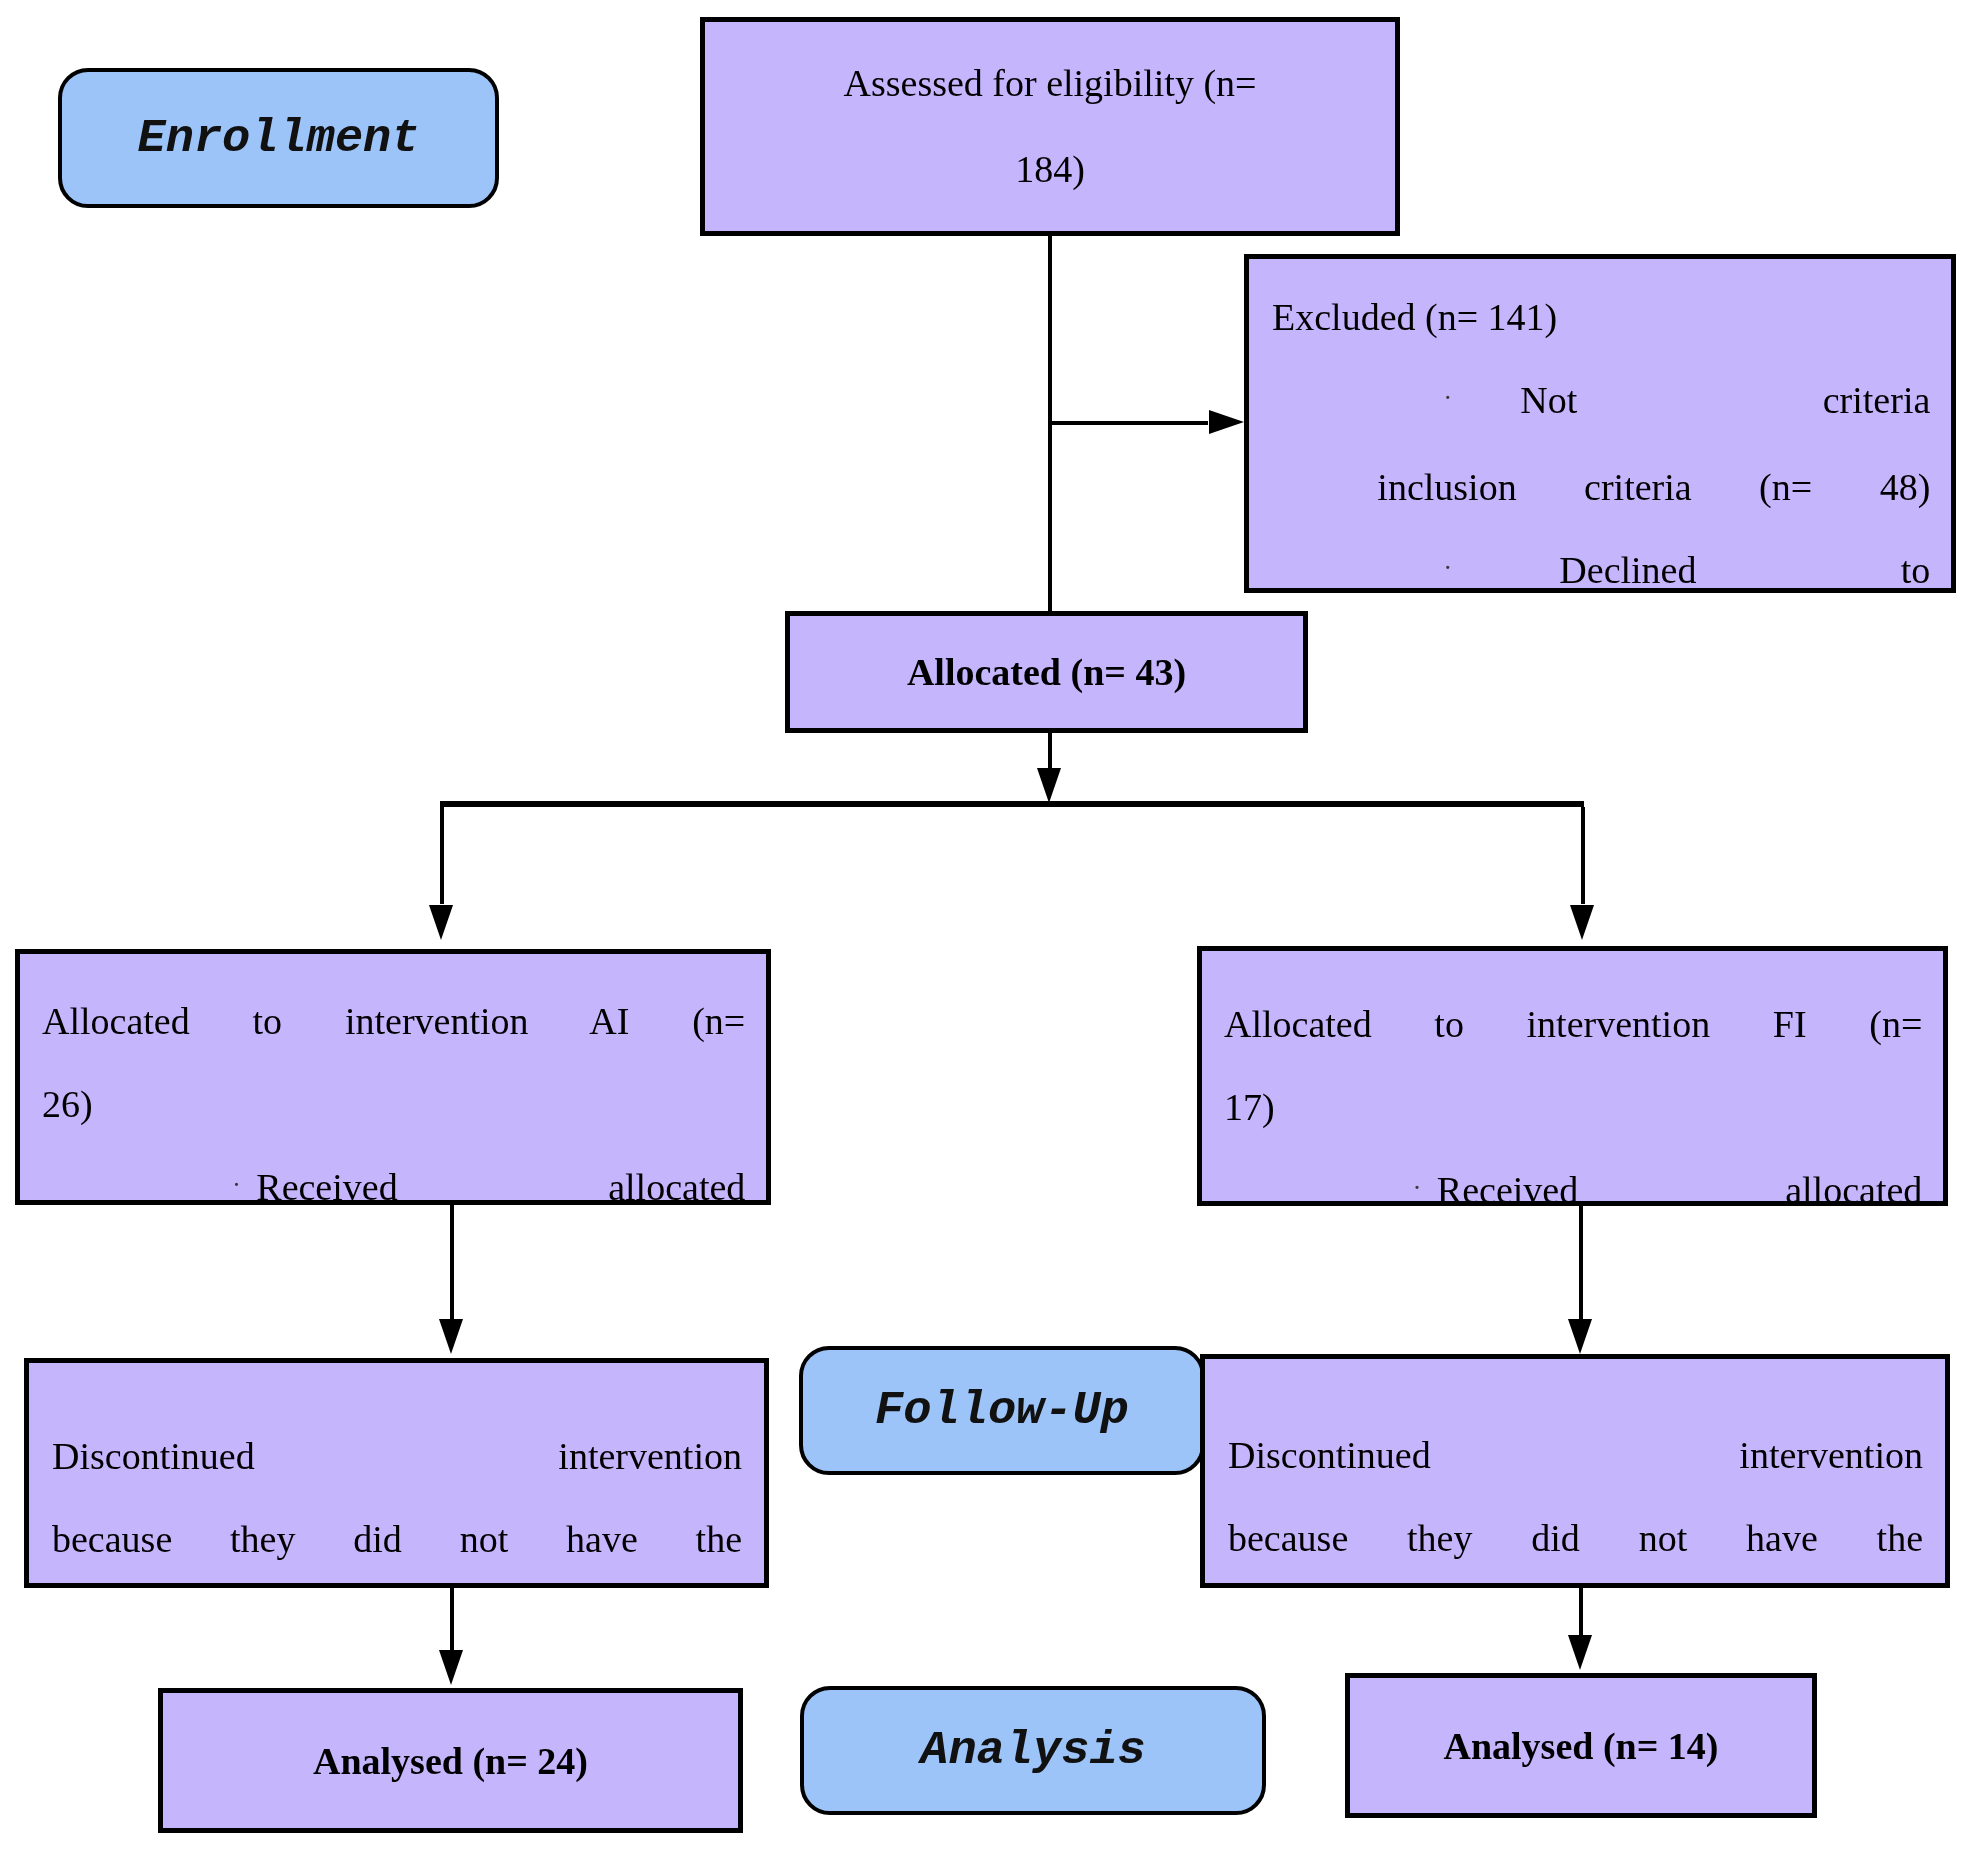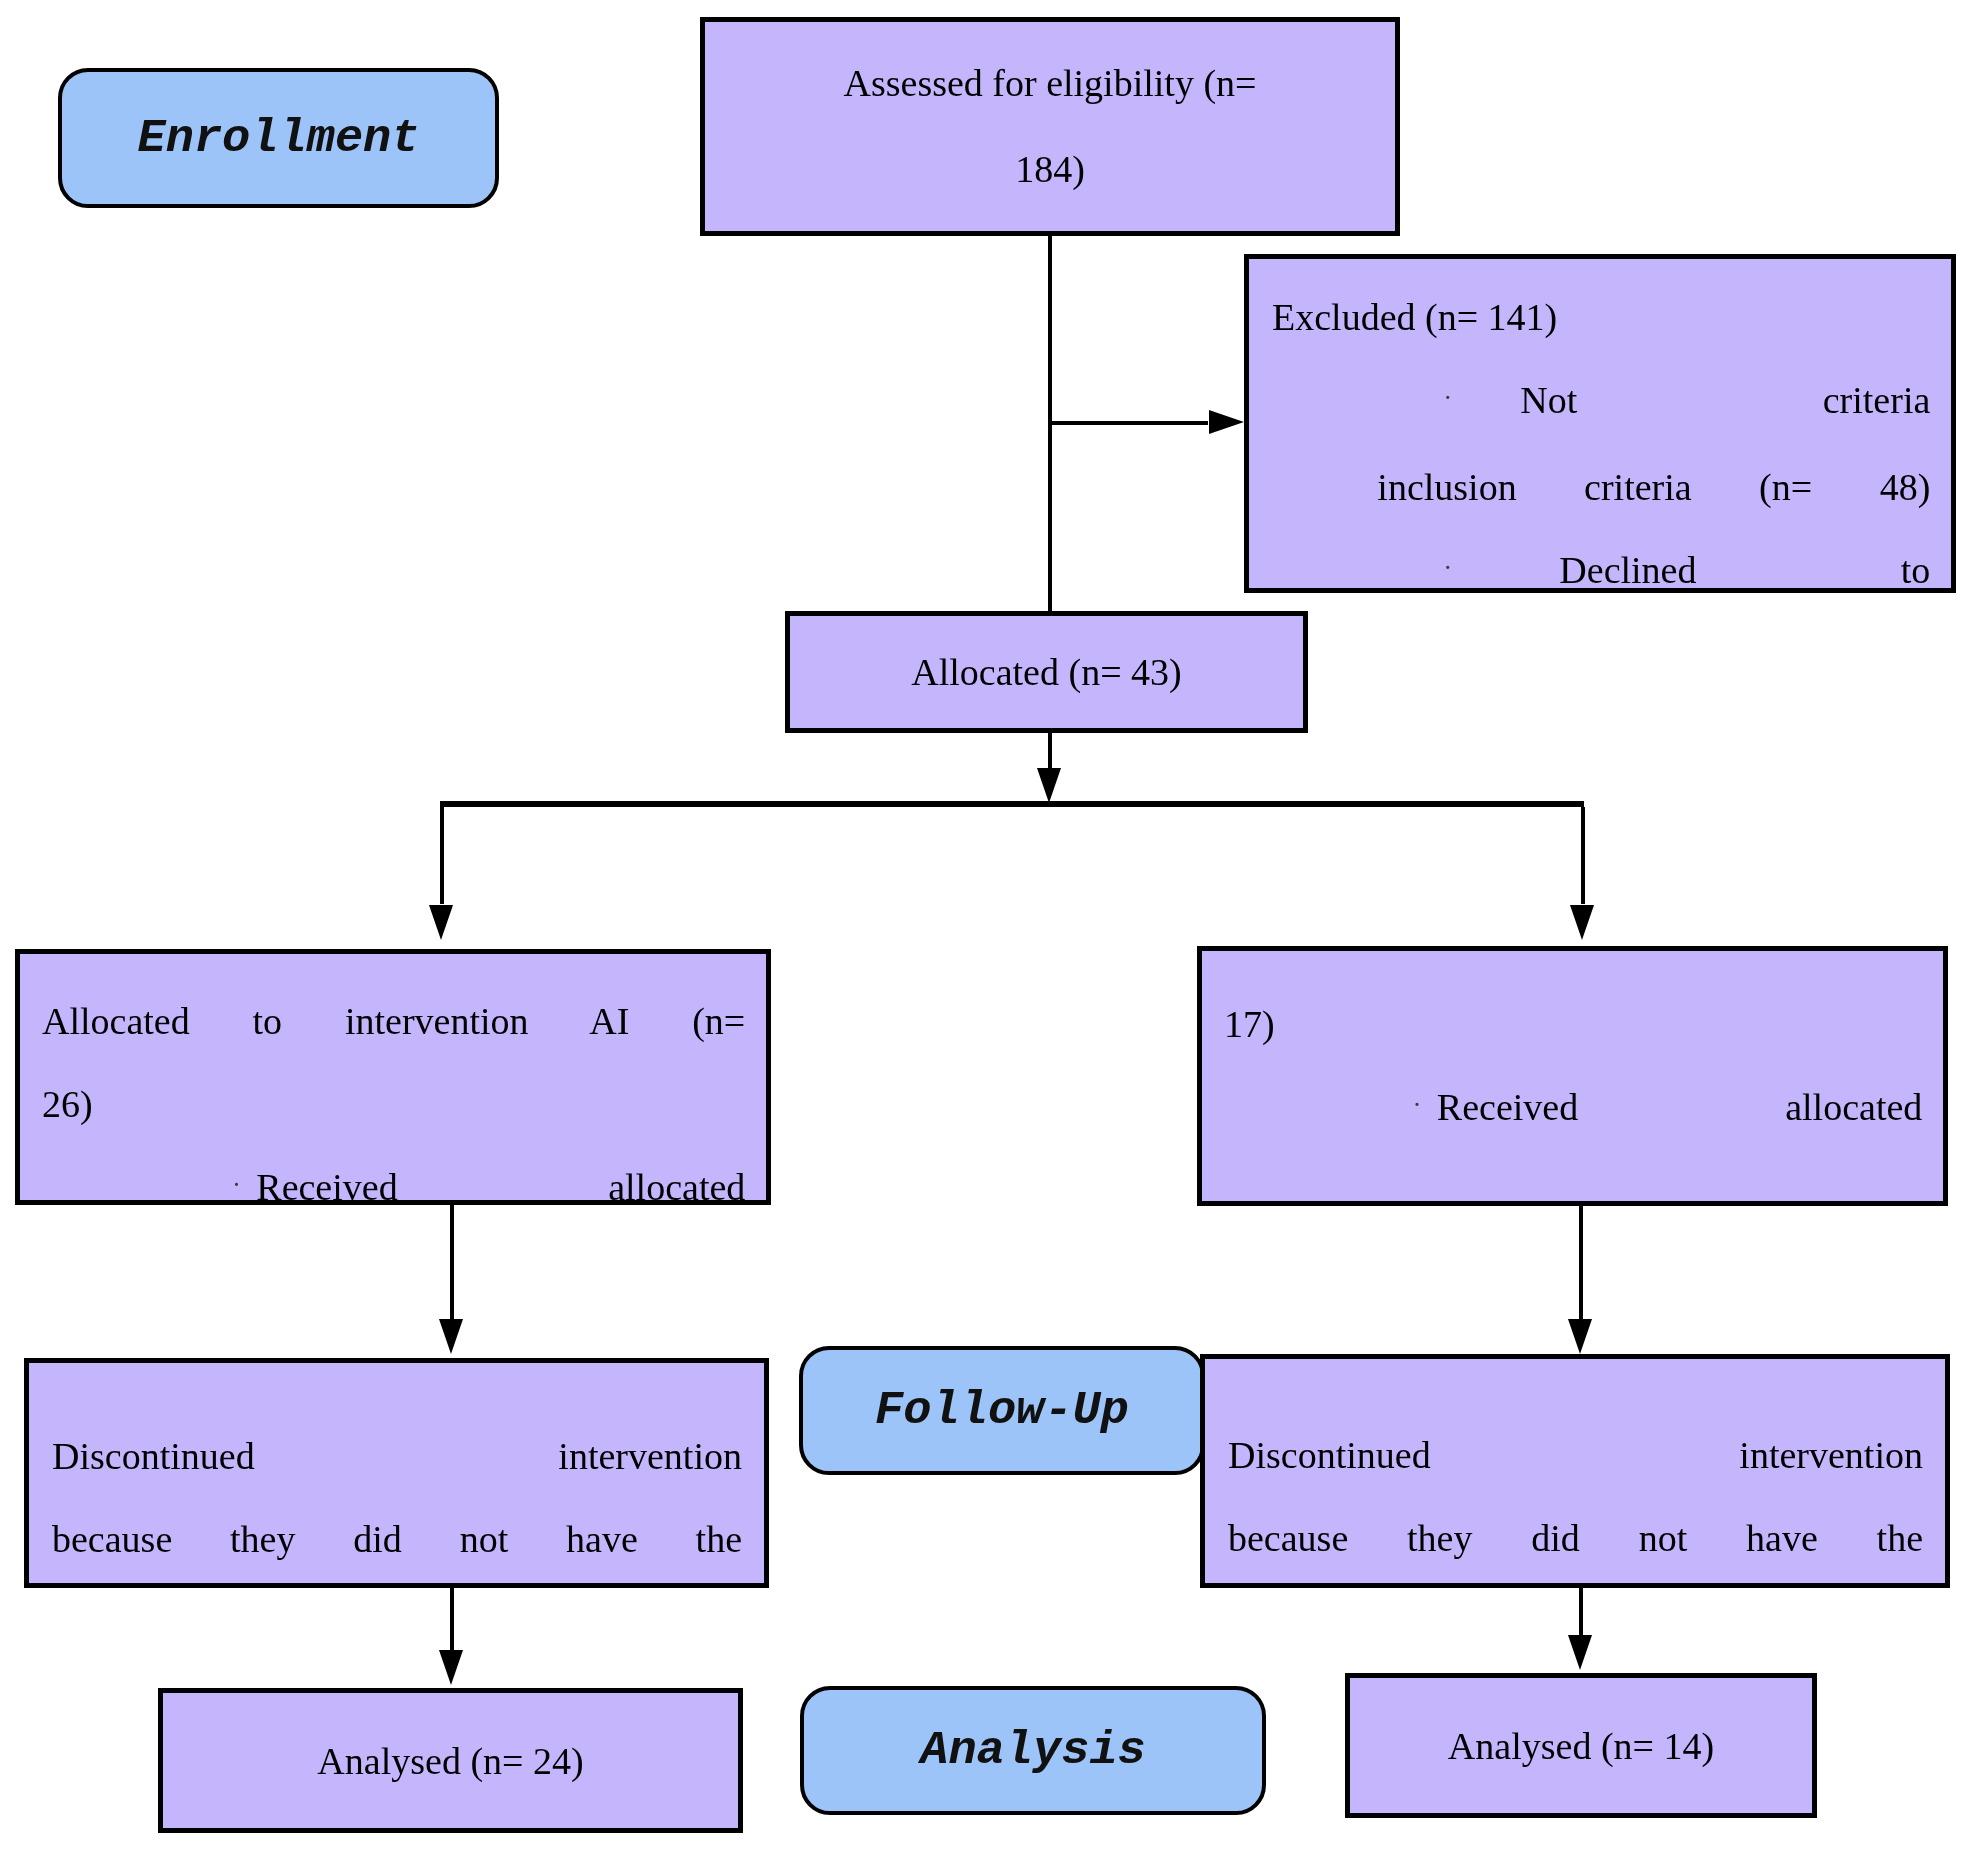--- a/index.html
+++ b/index.html
@@ -26,20 +26,21 @@
   }
   .txt{
     font-size:38px;
     line-height:83px;
     white-space:nowrap;
   }
   .center-single{
     display:flex;align-items:center;justify-content:center;
     height:100%;
     font-size:38px;
+    font-weight:bold;
   }
   .jline{
     display:block;
     text-align:justify;
     text-align-last:justify;
     -moz-text-align-last:justify;
     font-size:38px;
     line-height:83px;
   }
   .plainline{
@@ -152,20 +153,21 @@
       <div class="plainline">26)</div>
       <div class="bullet-line" style="padding-left:27%;">
         <span class="bullet">·</span>
         <span class="spread" style="margin-left:3%;">Received allocated</span>
       </div>
     </div>
   </div>
 
   <div class="box" style="left:1197px;top:946px;width:751px;height:260px;">
     <div class="content" style="padding:32px 20.7px 0 22px;">
+      <div class="jline">Allocated to intervention FI (n=</div>
       <div class="plainline">17)</div>
       <div class="bullet-line" style="padding-left:27%;">
         <span class="bullet">·</span>
         <span class="spread" style="margin-left:3%;">Received allocated</span>
       </div>
     </div>
   </div>
 
   <div class="vline" style="left:450px;top:1205px;height:114px;"></div>
   <div class="arrow-down" style="left:439px;top:1319px;"></div>

